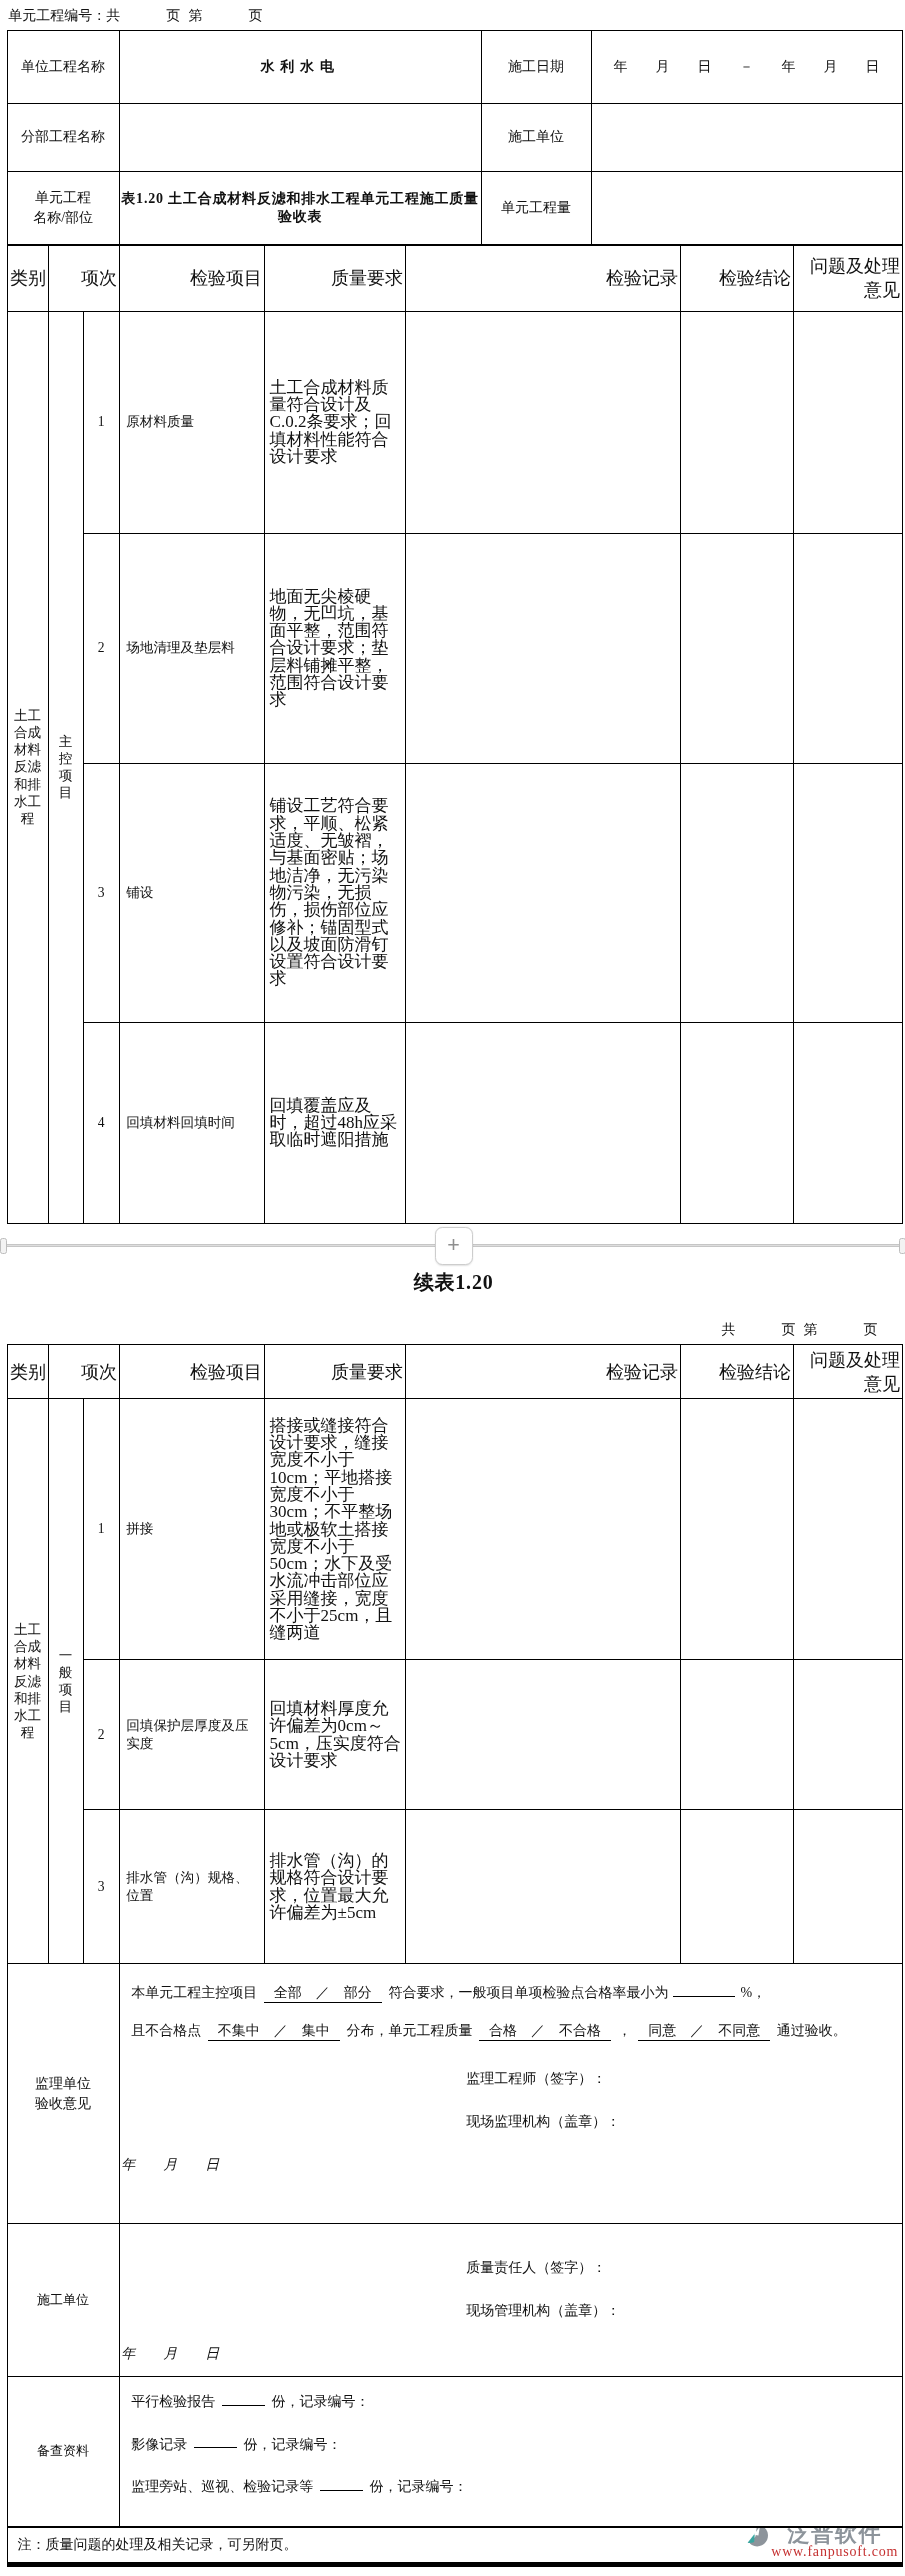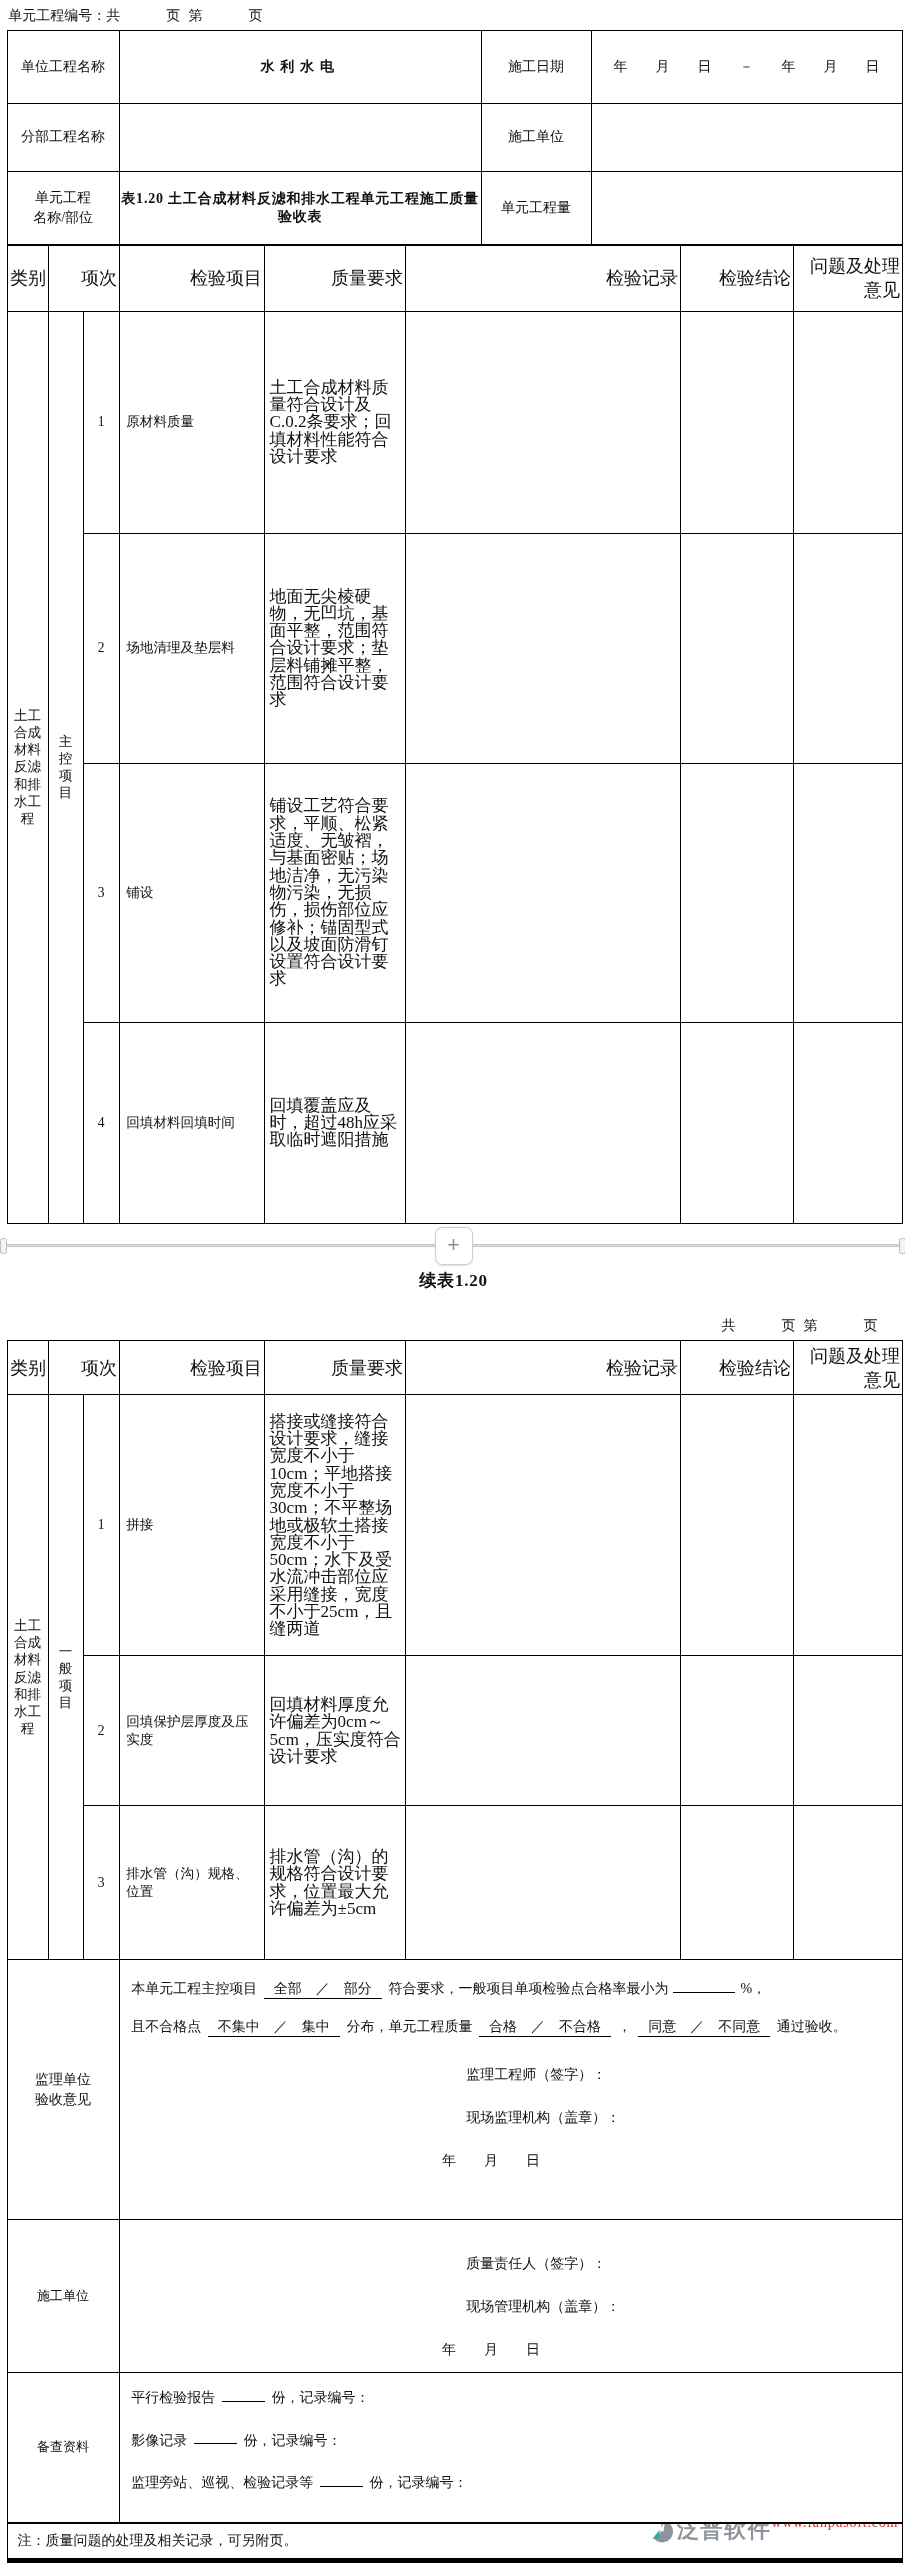--- a/index.html
+++ b/index.html
@@ -42,40 +42,40 @@
                background:#dedede; border-top:0.8px solid #c6c6c6; border-bottom:0.8px solid #c6c6c6; }
   .split-cap { position:absolute; top:10.7px; width:7.4px; height:16.4px; background:#f3f3f3;
                border:0.8px solid #bdbdbd; border-radius:2.5px; }
   .cap-l { left:-6.6px; } .cap-r { right:-5.8px; }
   .split-plus { position:absolute; left:50%; top:0; transform:translateX(-50%);
                 width:38px; height:38px; background:#fff; border:1.6px solid #cdcdcd;
                 border-radius:7.4px; color:#8f8f8f; font-size:21.4px; line-height:33px;
                 text-align:center; box-shadow:0 0.8px 1.6px rgba(0,0,0,.12); cursor:pointer;
                 font-family:"Liberation Sans", sans-serif; padding:0; }
 
-  .cont-title { text-align:center; font-size:17px; font-weight:bold; margin:3.3px 0 25px 0; letter-spacing:0.8px; }
+  .cont-title { text-align:center; font-size:20px; font-weight:bold; margin:3.3px 0 25px 0; letter-spacing:0.8px; }
   .pcount2 { justify-content:flex-end; display:flex; margin-bottom:5px; }
 
   
   .sec-content { vertical-align:top; text-align:left; }
   .op-text { font-size:14px; line-height:38px; padding:8.2px 46px 0 10px; }
   .u { display:inline-block; border-bottom:1.6px solid #000; padding:0 10px; line-height:19px; margin:0 6.6px; }
   .blank { display:inline-block; width:62px; height:17.3px; border-bottom:1.6px solid #000; margin:0 5px; }
   .blank-sm { display:inline-block; width:43px; height:15.6px; border-bottom:1.6px solid #000; margin:0 6.6px; }
   .sig { margin:20px 0 0 345px; font-size:14px; }
   .sig div { margin-bottom:25px; }
-  .dateline { text-align:center; padding-right:39px; font-size:14px; margin-top:9px; }
+  .dateline { text-align:left; padding-right:39px; font-size:14px; margin-top:9px;font-style:italic; }
   .sig-only { padding-top:39px; }
   .arch { padding:11.5px 0 0 10px; font-size:14px; }
   .arch .line { margin-bottom:22px; }
 
   .noterow td { border-top:2.5px solid #000; border-bottom:5px solid #000; position:relative; }
   .note-text { font-size:14px; padding-left:8.2px; line-height:18px; }
   .logo { position:absolute; right:3.3px; top:-6.6px; display:flex; align-items:flex-start; }
-  .logo-col { display:flex; flex-direction:row; align-items:flex-start; }
+  .logo-col { display:flex; flex-direction:column; align-items:center; }
   .logo-zh { font-size:22px; font-weight:bold; color:#8d949b; letter-spacing:1.6px; line-height:25px; }
   .logo-url { font-size:14px; font-weight:normal; color:#c53030; letter-spacing:0.8px; line-height:12.3px; }
   .logo svg { margin:1.6px 1.6px 0 0; }
 </style>
 </head>
 <body>
 
 <div class="page">
 
   <div class="topbar">

